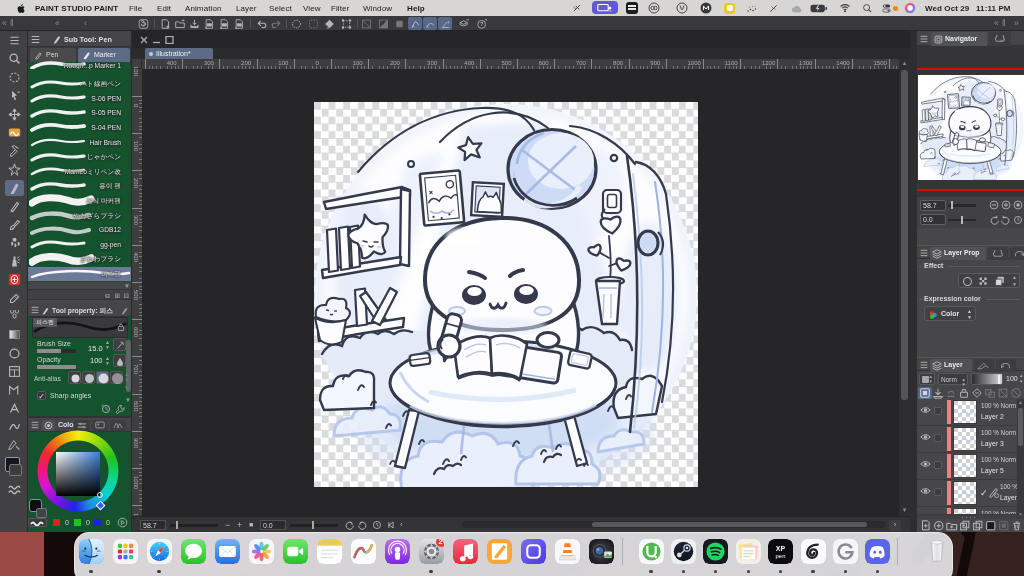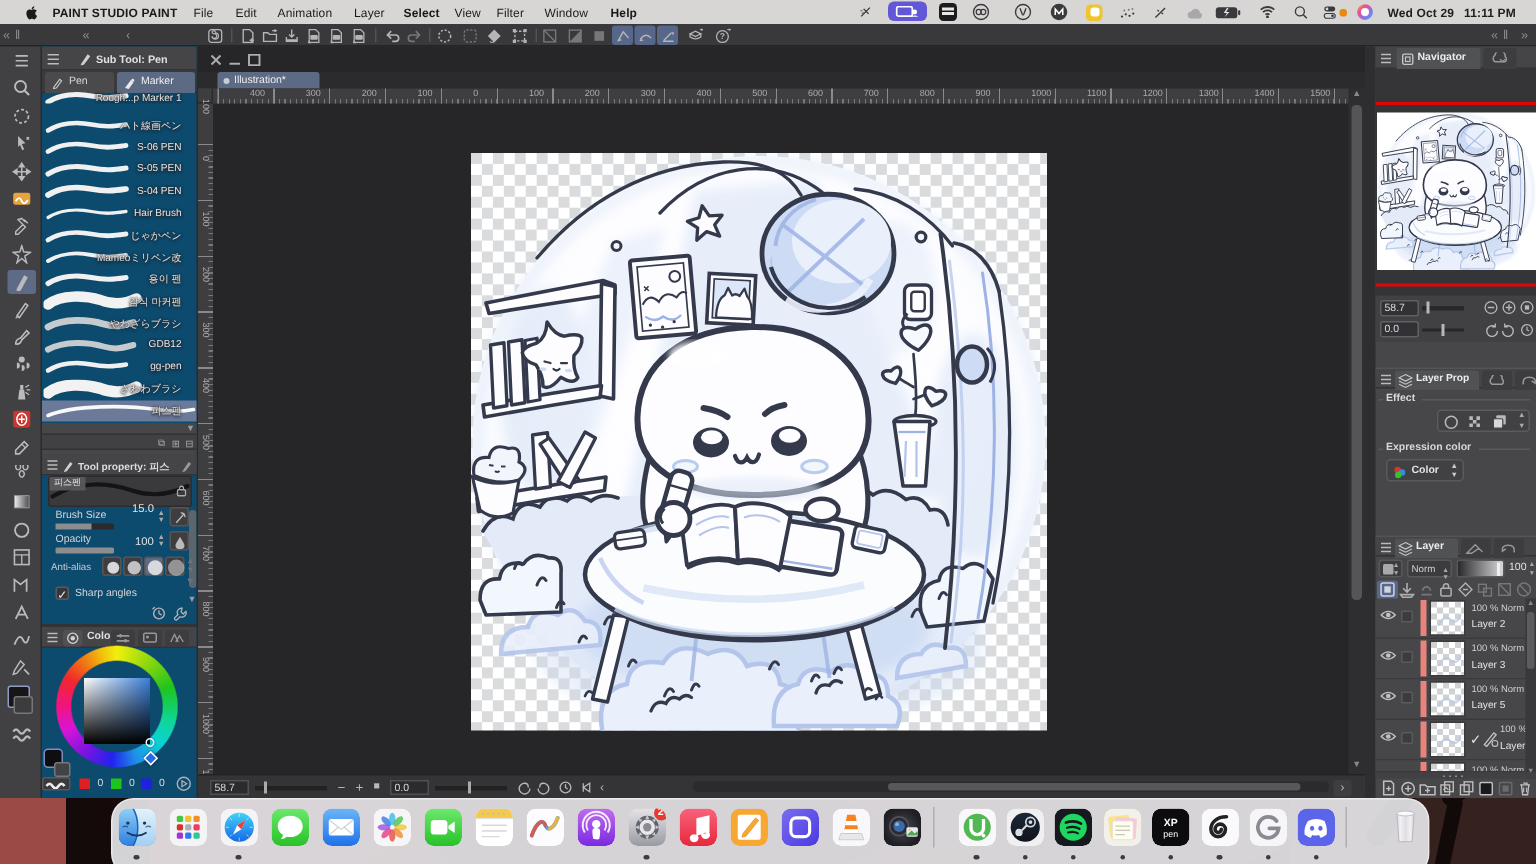--- a/index.html
+++ b/index.html
@@ -5,21 +5,21 @@
 #screen{position:relative;width:1024px;height:576px;overflow:hidden;background:#2c2c2e;}
 .abs{position:absolute;}
 #wall{left:0;top:500px;width:1024px;height:76px;background:linear-gradient(90deg,#7a332a 0%,#5a1d19 10%,#35100f 30%,#40100f 55%,#2a0c0d 78%,#200809 100%);}
 #wall .blob{position:absolute;border-radius:50%;filter:blur(8px);}
 #menubar{left:0;top:0;width:1024px;height:16px;background:#d7d6d5;color:#1a1a1a;font-size:8px;}
 #menubar .mi{position:absolute;top:3.5px;white-space:nowrap;letter-spacing:0.1px;}
 #apptb{left:0;top:16px;width:1024px;height:15px;background:#39393b;border-bottom:1px solid #242426;}
 .tbi{position:absolute;top:2px;color:#b5b5b7;font-size:8.5px;line-height:11px;text-align:center;}
 #toolstrip{left:0;top:31px;width:28px;height:501px;background:#414143;border-right:1px solid #2a2a2c;}
 .tsi{position:absolute;left:4.5px;width:19px;height:16px;color:#c3c3c5;font-size:10.5px;line-height:15px;text-align:center;border-radius:2px;}
-#subtool{left:28px;top:31px;width:104px;height:501px;background:#0c4a6e;border-right:1px solid #2a2a2c;overflow:hidden;}
+#subtool{left:28px;top:31px;width:104px;height:501px;background:#14532d;border-right:1px solid #2a2a2c;overflow:hidden;}
 .brow{position:absolute;left:0;width:104px;}
 .blabel{position:absolute;right:11px;top:3.2px;font-size:6.7px;color:#e6e6e8;white-space:nowrap;text-shadow:0 0 2px rgba(40,40,42,.95),0 1px 2px rgba(40,40,42,.95),0 0 1px rgba(40,40,42,.95);}
 #canvasarea{left:132px;top:31px;width:778px;height:501px;background:#262628;}
 #ctitle{position:absolute;left:0;top:0;width:778px;height:17px;background:#3b3b3d;color:#c9c9cb;font-size:7.6px;text-align:center;line-height:17px;border-bottom:1px solid #2a2a2c;font-weight:bold;}
 #ctabs{position:absolute;left:0;top:17px;width:778px;height:11px;background:#2b2b2d;}
 #ctab{position:absolute;left:13px;top:0;width:68px;height:11px;background:#5d6a84;color:#ecedef;font-size:7px;line-height:11px;border-radius:2px 2px 0 0;}
 #hruler{position:absolute;left:10px;top:28px;width:758px;height:10px;background:#3e3e40;
  background-image:repeating-linear-gradient(90deg,#8a8a8e 0px,#8a8a8e 0.9px,transparent 0.9px,transparent 37.2px),repeating-linear-gradient(90deg,#77777b 0px,#77777b 0.8px,transparent 0.8px,transparent 3.72px);
  background-size:758px 10px,758px 3px;background-position:2.8px 0px,2.8px 7px;background-repeat:no-repeat,no-repeat;}
 #vruler{position:absolute;left:0px;top:28px;width:10px;height:473px;background:#3e3e40;
@@ -290,21 +290,21 @@
     </div>
     <div id="menubar" class="abs">
       <svg class="abs" style="left:16px;top:2.5px" width="11" height="11" viewBox="0 0 24 24">
         <path fill="#1a1a1a" d="M16.4,12.7c0-2.4,2-3.6,2.1-3.7c-1.1-1.7-2.9-1.9-3.5-1.9c-1.5-0.2-2.9,0.9-3.7,0.9c-0.8,0-1.9-0.9-3.2-0.8C6.5,7.2,5,8.1,4.2,9.5c-1.7,3-0.4,7.4,1.2,9.8c0.8,1.2,1.8,2.5,3,2.4c1.2,0,1.7-0.8,3.1-0.8c1.4,0,1.9,0.8,3.2,0.8c1.3,0,2.2-1.2,3-2.4c0.9-1.4,1.3-2.7,1.3-2.8C18.9,16.5,16.4,15.5,16.4,12.7z M14,5.4c0.7-0.8,1.1-1.9,1-3c-1,0-2.1,0.7-2.8,1.5c-0.6,0.7-1.2,1.8-1,2.9C12.3,6.9,13.4,6.2,14,5.4z"></path>
       </svg>
       <span class="mi" style="left:35px;font-weight:bold">PAINT STUDIO PAINT</span>
       <span class="mi" style="left:129px;font-weight:normal">File</span>
       <span class="mi" style="left:157px;font-weight:normal">Edit</span>
       <span class="mi" style="left:185px;font-weight:normal">Animation</span>
       <span class="mi" style="left:236px;font-weight:normal">Layer</span>
-      <span class="mi" style="left:269px;font-weight:bold">Select</span>
+      <span class="mi" style="left:269px;font-weight:normal">Select</span>
       <span class="mi" style="left:303px;font-weight:normal">View</span>
       <span class="mi" style="left:331px;font-weight:normal">Filter</span>
       <span class="mi" style="left:363px;font-weight:normal">Window</span>
       <span class="mi" style="left:407px;font-weight:bold">Help</span>
       <svg class="abs" style="left:572px;top:3px" width="10" height="10" viewBox="0 0 24 24">
         <path d="M5,19 L19,5 M9,7 l8,8" stroke="#3a3a3c" stroke-width="2.2" fill="none"></path>
         <path d="M4,10 l3,0 M6,14 l3,-1" stroke="#3a3a3c" stroke-width="1.4"></path>
       </svg>
       <div class="abs" style="left:592px;top:1px;width:26px;height:13px;background:#6257d8;border-radius:4px"></div>
       <svg class="abs" style="left:596px;top:3.5px" width="18" height="8" viewBox="0 0 20 10">
@@ -721,21 +721,21 @@
         <div class="abs" style="left:0;top:0;width:24px;height:9px;background:rgba(90,90,94,.92);color:#e8e8ea;font-size:6px;line-height:9px;text-align:center">피스펜</div>
         <svg class="abs" style="left:84px;top:5px" width="8" height="9" viewBox="0 0 12 13">
           <rect x="2" y="5" width="8" height="6" rx="1" fill="none" stroke="#aaa" stroke-width="1.3"></rect>
           <path d="M4,5 V3.5 a2,2 0 0 1 4,0 V5" fill="none" stroke="#aaa" stroke-width="1.3"></path>
         </svg>
       </div>
       <span class="abs" style="left:9px;top:309px;font-size:7px;color:#d6d6d8">Brush Size</span>
       <div class="abs" style="left:9px;top:318px;width:39px;height:4px;background:#2a2a2c;border-radius:1px">
         <div style="position:absolute;left:0;top:0;width:24px;height:4px;background:#8d8d90"></div>
       </div>
-      <span class="abs" style="left:60px;top:303px;font-size:7.5px;color:#e2e2e4">15.0</span>
+      <span class="abs" style="left:60px;top:313px;font-size:7.5px;color:#e2e2e4">15.0</span>
       <span class="abs" style="left:77px;top:307.5px;font-size:5px;color:#aaa">▲</span>
       <span class="abs" style="left:77px;top:313px;font-size:5px;color:#aaa">▼</span>
       <div class="abs" style="left:85px;top:307px;width:13px;height:13px;background:#3e3e40;border:1px solid #565658;border-radius:2px">
         <svg style="position:absolute;left:1.5px;top:1.5px" width="9" height="9" viewBox="0 0 12 12">
           <path d="M2,10 L9,2 M9,2 l1,3 M9,2 l-3,-1" stroke="#bbb" stroke-width="1.2" fill="none"></path>
         </svg>
       </div>
       <span class="abs" style="left:9px;top:325px;font-size:7px;color:#d6d6d8">Opacity</span>
       <div class="abs" style="left:9px;top:334px;width:39px;height:4px;background:#8d8d90;border-radius:1px"></div>
       <span class="abs" style="left:62px;top:325px;font-size:7.5px;color:#e2e2e4">100</span>

